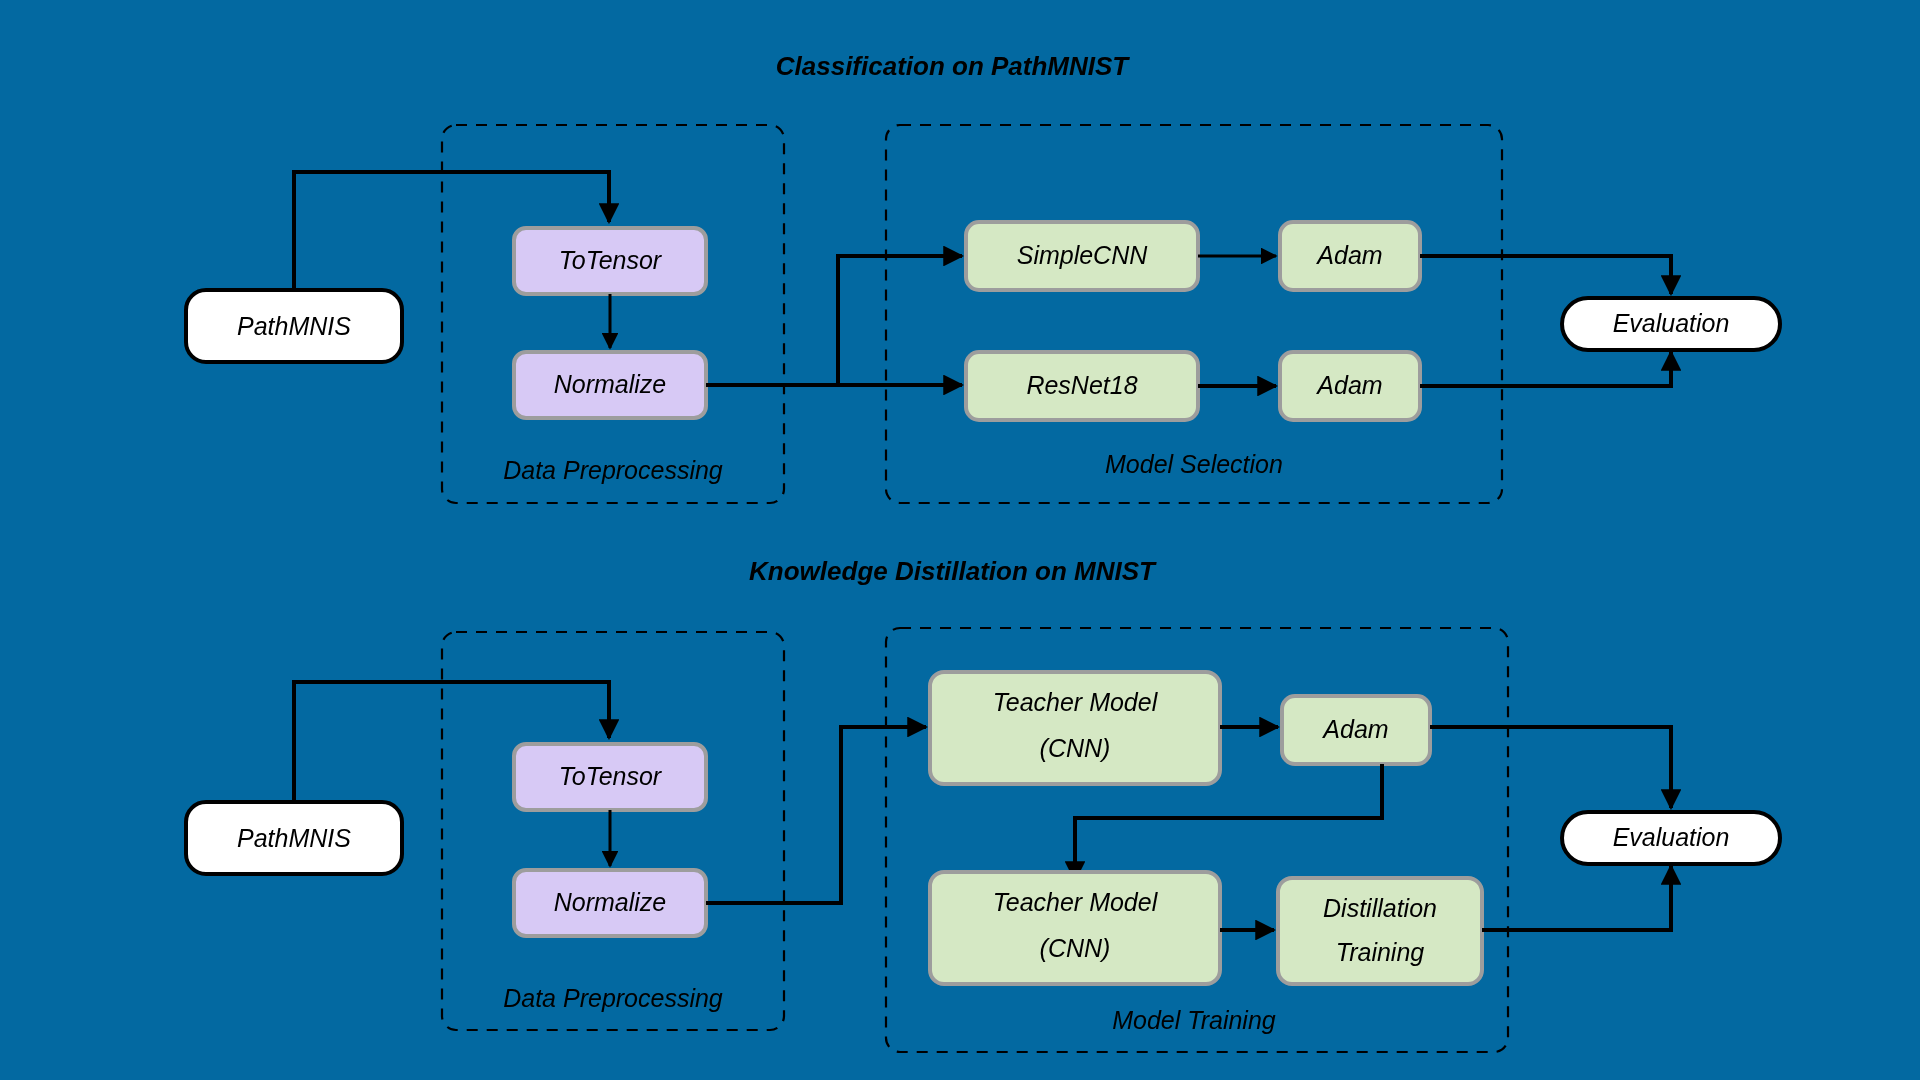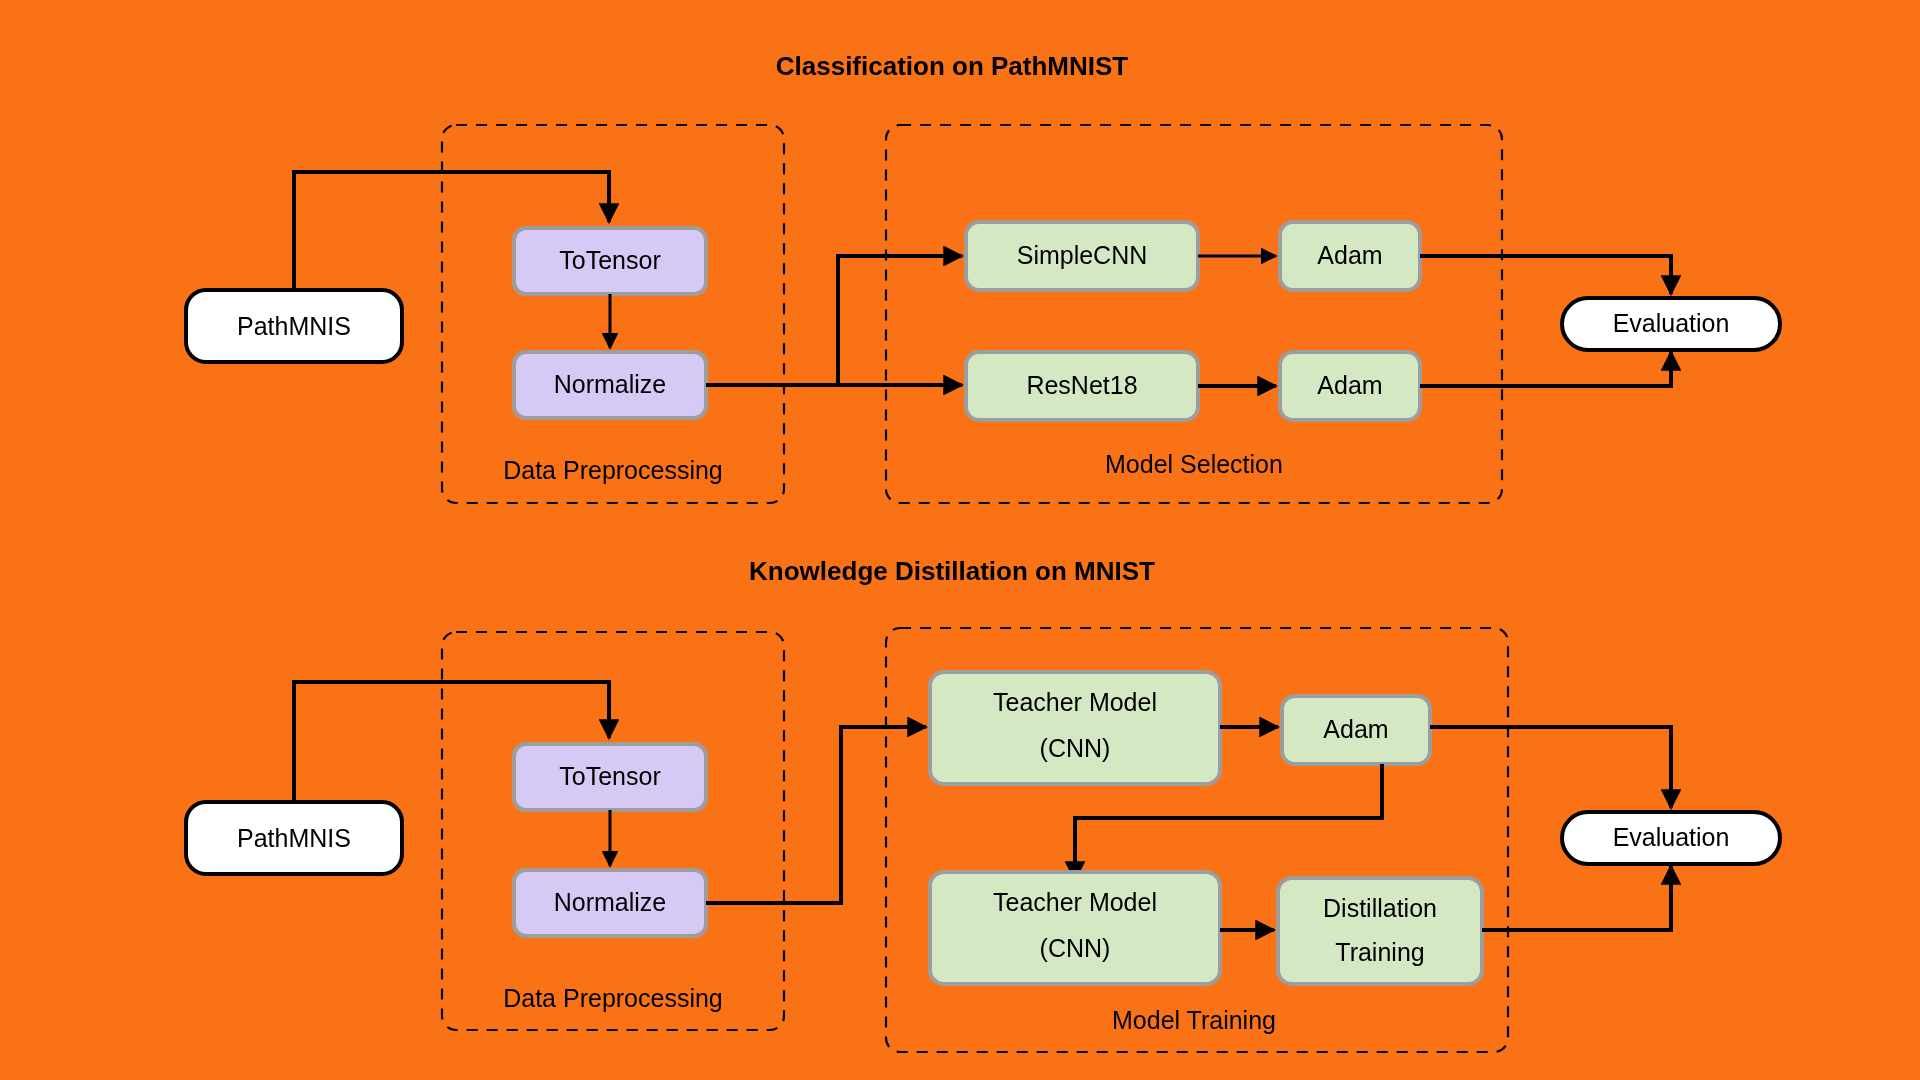--- a/index.html
+++ b/index.html
@@ -10,21 +10,22 @@
   body {
     width: 1920px;
     height: 1080px;
     overflow: hidden;
     font-family: "Liberation Sans", sans-serif;
   }
   #stage {
     position: relative;
     width: 1920px;
     height: 1080px;
-    background: #f97316;
+    background: #0369a1;
+    font-style: italic;
   }
   svg.diagram {
     position: absolute;
     left: 0;
     top: 0;
     width: 1920px;
     height: 1080px;
   }
   .section-title {
     font-family: "Liberation Sans", sans-serif;

